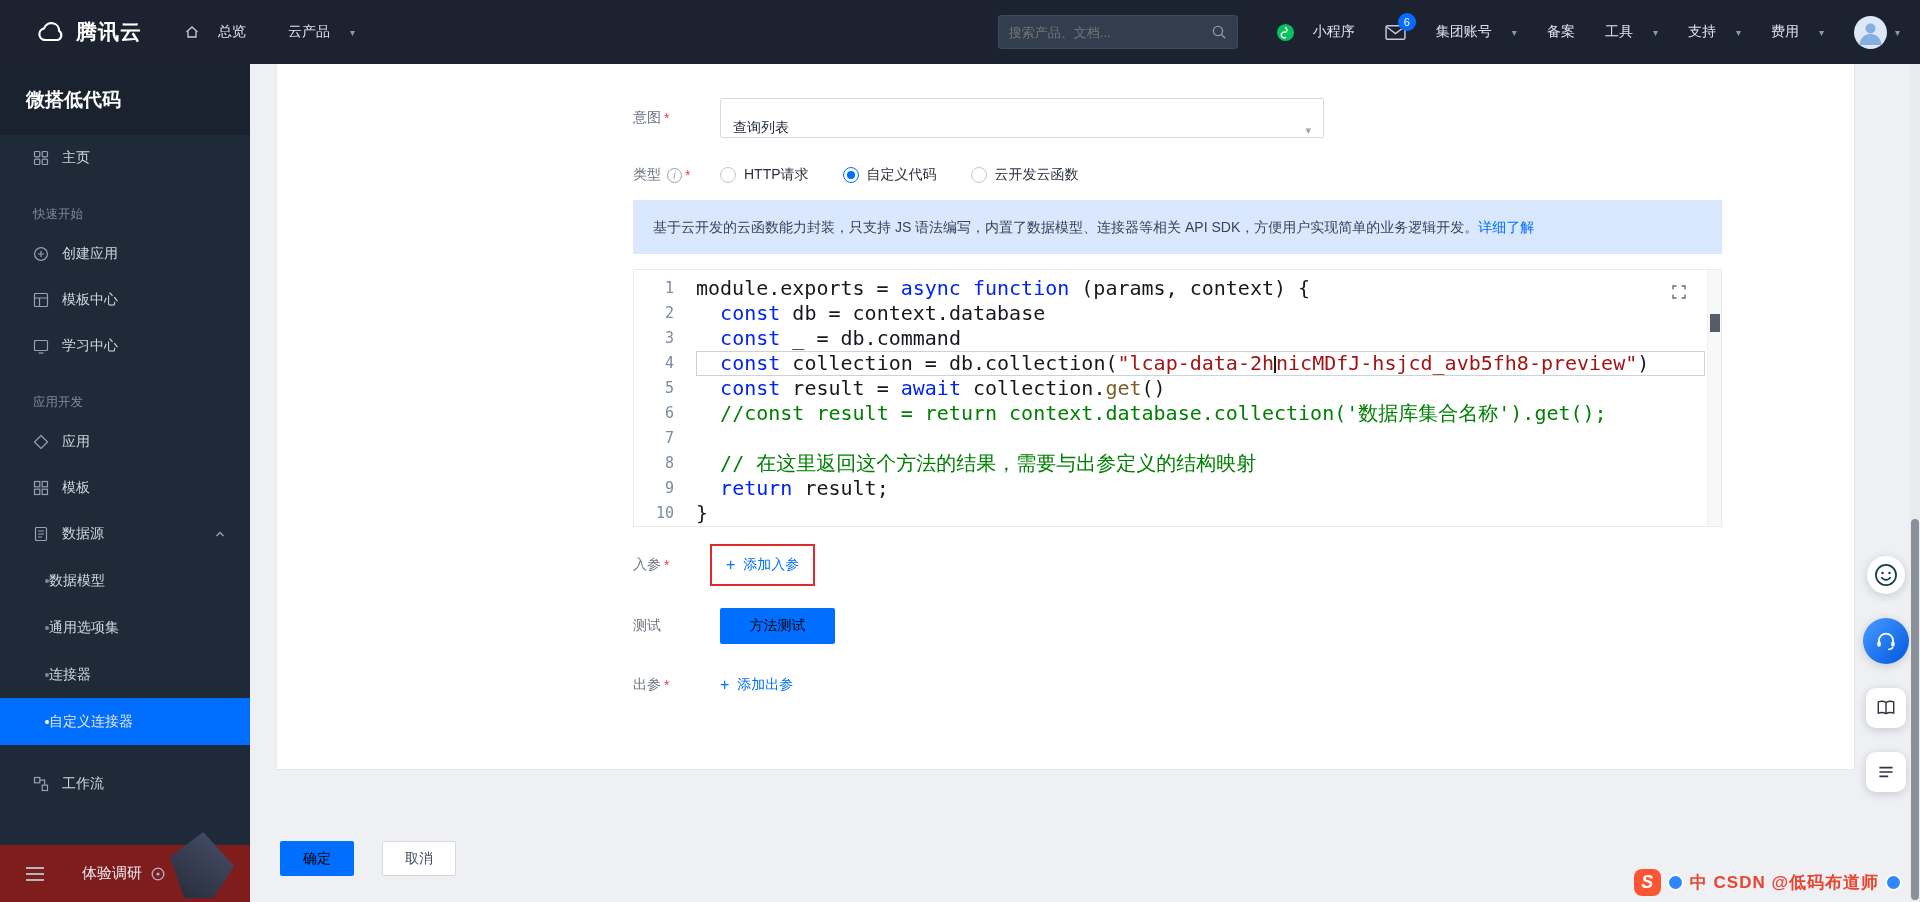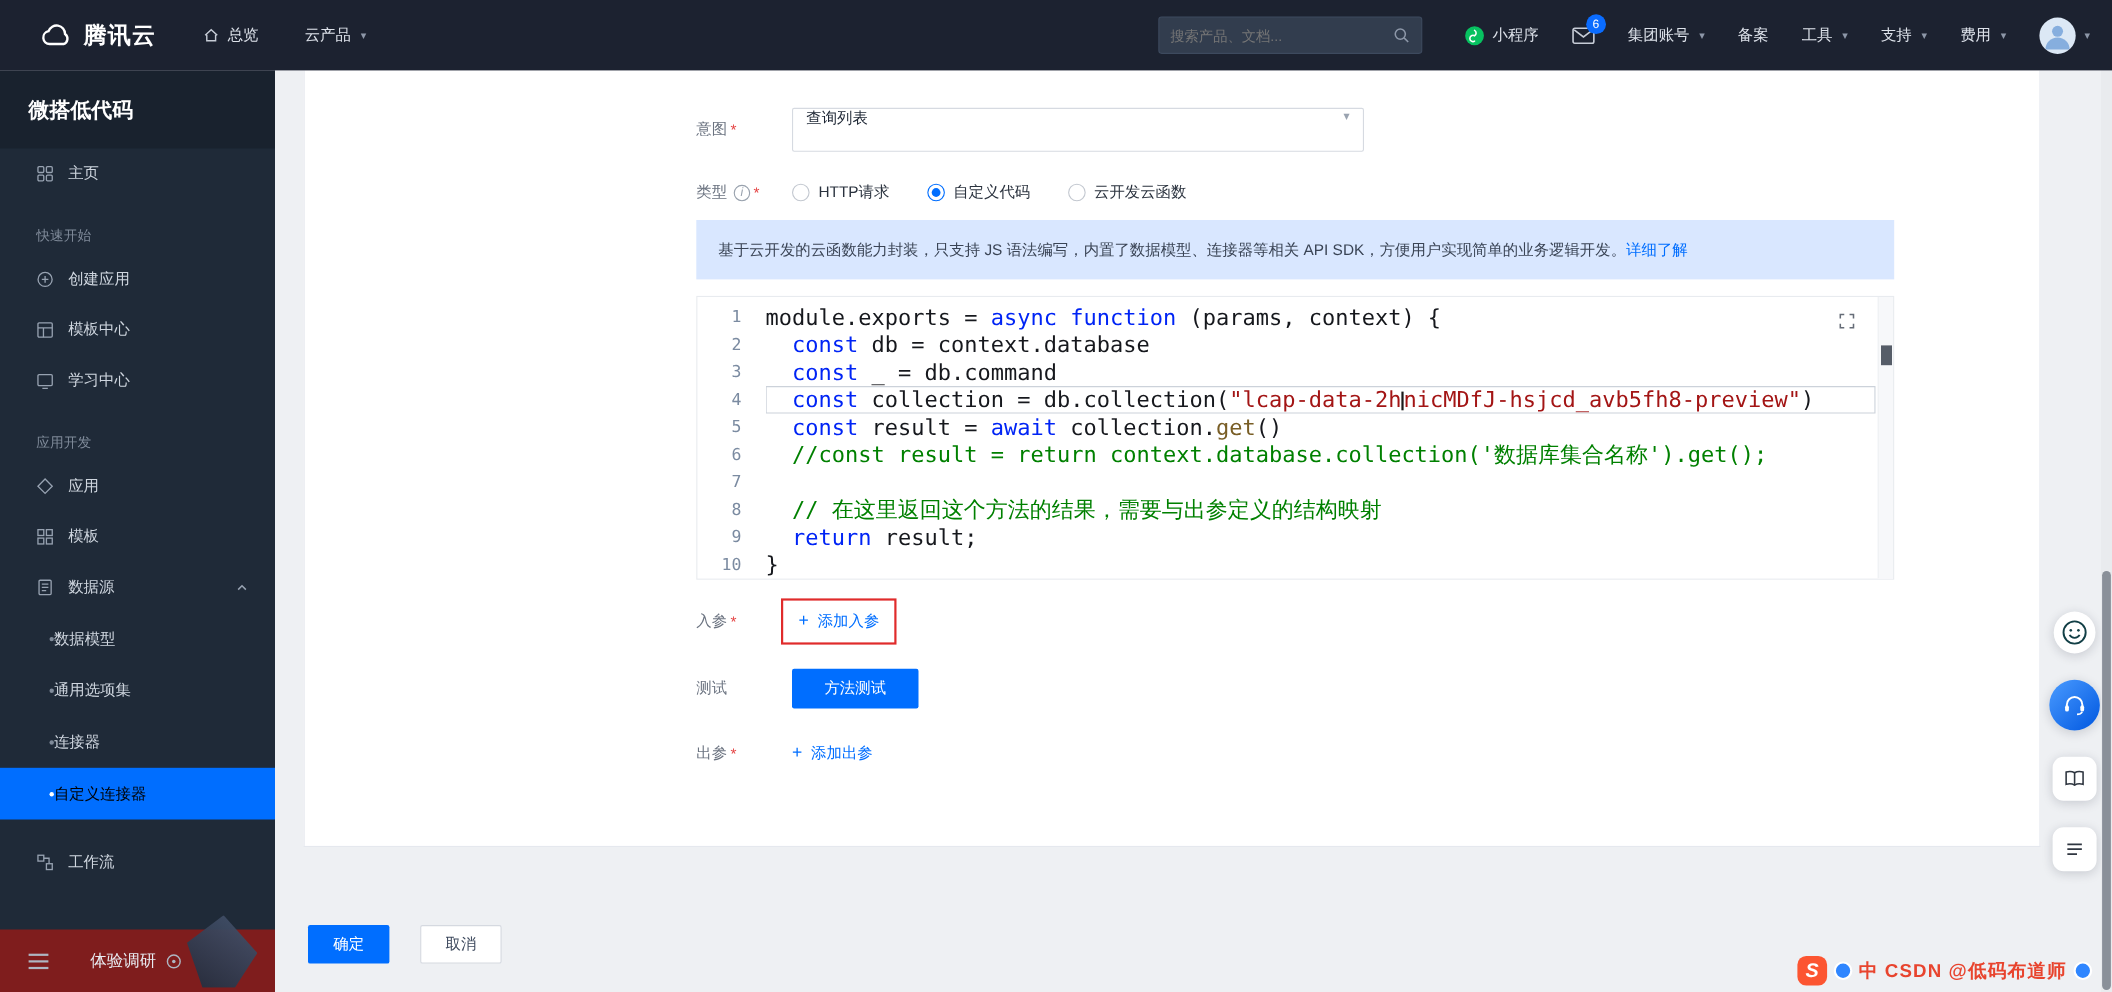--- a/index.html
+++ b/index.html
@@ -4,59 +4,59 @@
 <style>
   *{margin:0;padding:0;box-sizing:border-box}
   html,body{width:1920px;height:902px}
   body{font-family:"Liberation Sans",sans-serif;background:#eef0f3;overflow:hidden}
   .page{position:relative;width:1920px;height:902px;overflow:hidden}
 
   
   .navbar{position:absolute;top:0;left:0;right:0;height:64px;background:#1c2230;display:flex;align-items:center;padding:0 20px 0 36px;color:#dde2ea;font-size:14px;z-index:40}
   .nav-left{display:flex;align-items:center;gap:42px}
   .logo{display:flex;align-items:center;gap:10px;color:#fff;font-size:21px;font-weight:bold;letter-spacing:1px;cursor:pointer}
-  .nav-item{display:flex;align-items:center;gap:7px;color:#dde2ea;cursor:pointer;white-space:nowrap}
+  .nav-item{display:flex;align-items:center;gap:18px;color:#dde2ea;cursor:pointer;white-space:nowrap}
   .caret{font-size:10px;color:#8d97a8;margin-left:2px}
   .nav-search{margin-left:auto;margin-right:38px;width:240px;height:34px;background:#323d4e;border:1px solid #3d4a5e;border-radius:3px;display:flex;align-items:center;padding:0 10px;cursor:text}
   .nav-search input{flex:1;min-width:0;background:transparent;border:none;outline:none;color:#8d97a8;font-size:13px;font-family:inherit}
   .nav-right{display:flex;align-items:center;gap:30px}
   .mail-wrap{position:relative;display:flex;align-items:center;cursor:pointer}
   .badge{position:absolute;top:-11px;left:13px;min-width:18px;height:18px;border-radius:9px;background:#0a6cff;color:#fff;font-size:11px;display:flex;align-items:center;justify-content:center;padding:0 4px}
   .avatar-wrap{display:flex;align-items:center;gap:6px;cursor:pointer}
   .avatar{width:33px;height:33px;border-radius:50%;background:#dce8f5;overflow:hidden;display:flex;align-items:flex-end;justify-content:center}
 
   
   .sidebar{position:absolute;top:64px;left:0;width:250px;bottom:0;background:#1f2a38;color:#cfd6df;z-index:30;overflow:hidden}
   .sb-title{height:71px;background:#19222e;display:flex;align-items:center;padding-left:26px;color:#fff;font-size:19px;font-weight:bold}
   .sb-menu{position:absolute;top:71px;left:0;right:0;bottom:57px;overflow:hidden}
   .sb-item{height:46px;display:flex;align-items:center;padding-left:33px;gap:13px;font-size:14px;cursor:pointer}
   .sb-item .sb-icon{width:16px;height:16px;color:#97a2b1;flex-shrink:0;display:flex}
   .sb-section{margin-top:16px;height:34px;display:flex;align-items:center;padding-left:33px;font-size:12.5px;color:#7f8a99}
   .sb-sub{height:47px;display:flex;align-items:center;padding-left:45px;font-size:14px;cursor:pointer}
   .sb-sub .dot{width:4px;height:4px;border-radius:50%;background:#7f8a99;flex-shrink:0}
-  .sb-sub.active{background:#006eff;color:#000000}
+  .sb-sub.active{background:#006eff;color:#e5e5e5}
   .sb-sub.active .dot{background:#fff}
   .sb-chevron{margin-left:auto;margin-right:24px;color:#97a2b1;display:flex}
   .mt16{margin-top:16px}.mt26{margin-top:26px}
   .sb-bottom{position:absolute;bottom:0;left:0;width:250px;height:57px;background:#7f1d1d;display:flex;align-items:center;padding-left:26px;z-index:6}
   .hamb{width:18px;height:14px;border-top:2px solid #aeb6c2;border-bottom:2px solid #aeb6c2;position:relative;cursor:pointer;flex-shrink:0}
   .hamb::after{content:"";position:absolute;top:4px;left:0;right:0;height:2px;background:#aeb6c2}
   .survey{margin-left:38px;display:flex;align-items:center;gap:8px;color:#e8ecf2;font-size:15px;cursor:pointer}
   .survey-icon{color:#aeb6c2;display:flex}
   .promo{position:absolute;right:16px;bottom:4px;width:64px;height:66px;background:linear-gradient(215deg,#46546e,#222c3c);clip-path:polygon(22% 100%,0 38%,52% 0,100% 52%,68% 100%);opacity:.95}
 
   
   .main{position:absolute;top:64px;left:250px;right:0;bottom:0;background:#eef0f3}
   .card{position:absolute;top:0;left:26px;width:1579px;height:706px;background:#fff;border:1px solid #e5e8ee;border-top:none}
   .form{padding:34px 0 0 356px}
   .form-row{display:flex;align-items:center}
   .form-label{width:87px;display:flex;align-items:center;color:#6b7380;font-size:14px;flex-shrink:0}
   .req{color:#e54545;margin-left:3px}
   .info-i{width:15px;height:15px;border:1px solid #98a1ad;border-radius:50%;color:#98a1ad;font-size:11px;display:inline-flex;align-items:center;justify-content:center;margin-left:6px;font-style:italic;flex-shrink:0}
-  .select{width:520px;height:40px;border:1px solid #d6dae1;border-radius:2px;display:flex;align-items:flex-start;justify-content:space-between;padding:0 12px;font-size:14px;color:#1c2533;cursor:pointer;background:#fff}
+  .select{width:604px;height:40px;border:1px solid #d6dae1;border-radius:2px;display:flex;align-items:flex-end;justify-content:space-between;padding:0 12px;font-size:14px;color:#1c2533;cursor:pointer;background:#fff}
   .select .caret{color:#9aa3b0;font-size:11px}
   .row-type{margin-top:24px;height:26px}
   .radio{display:flex;align-items:center;gap:8px;font-size:14px;color:#2a323e;margin-right:34px;cursor:pointer}
   .rb{width:16px;height:16px;border:1px solid #c3c8d0;border-radius:50%;background:#fff;position:relative;flex-shrink:0}
   .rb.on{border-color:#006eff}
   .rb.on::after{content:"";position:absolute;inset:3px;border-radius:50%;background:#006eff}
   .banner{width:1089px;background:#d9e7ff;padding:17px 20px;font-size:14px;color:#3a4455;margin-top:12px;line-height:20px}
   .banner a{color:#006eff;text-decoration:none;cursor:pointer}
 
   
@@ -75,21 +75,21 @@
   .editor-sb .sb-mark{position:absolute;top:44px;left:2px;width:10px;height:18px;background:#565d68;cursor:pointer}
   .fullscreen{position:absolute;top:14px;right:34px;cursor:pointer;display:flex}
 
   .row-input{margin-top:17px}
   .red-box{border:2px solid #e02b2b;padding:10px 14px;margin-left:-10px;display:flex;align-items:center}
   .add-link{color:#006eff;font-size:14px;display:flex;align-items:center;gap:8px;cursor:pointer;text-decoration:none}
   .add-link .plus{font-size:16px;line-height:1}
   .row-test{margin-top:22px}
   .row-output{margin-top:32px}
   .btn{border-radius:2px;font-size:14px;cursor:pointer;border:none;font-family:inherit}
-  .btn-primary{background:#006eff;color:#ffffff}
+  .btn-primary{background:#006eff;color:#000000}
   .btn-default{background:#fff;border:1px solid #d5d9e0;color:#3e4a5e}
   .test-btn{width:115px;height:36px}
   .footer-actions{position:absolute;left:30px;top:777px;display:flex;gap:28px}
   .footer-actions .btn{width:74px;height:35px}
 
   
   .float-stack{position:absolute;right:11px;top:492px;display:flex;flex-direction:column;align-items:center;gap:24px;z-index:10}
   .fab{background:#fff;box-shadow:0 2px 10px rgba(20,30,50,.18);display:flex;align-items:center;justify-content:center;cursor:pointer}
   .fab.smiley{width:38px;height:38px;border-radius:50%}
   .fab.chat{width:46px;height:46px;border-radius:50%;background:linear-gradient(135deg,#4a9bff,#0057e0)}

